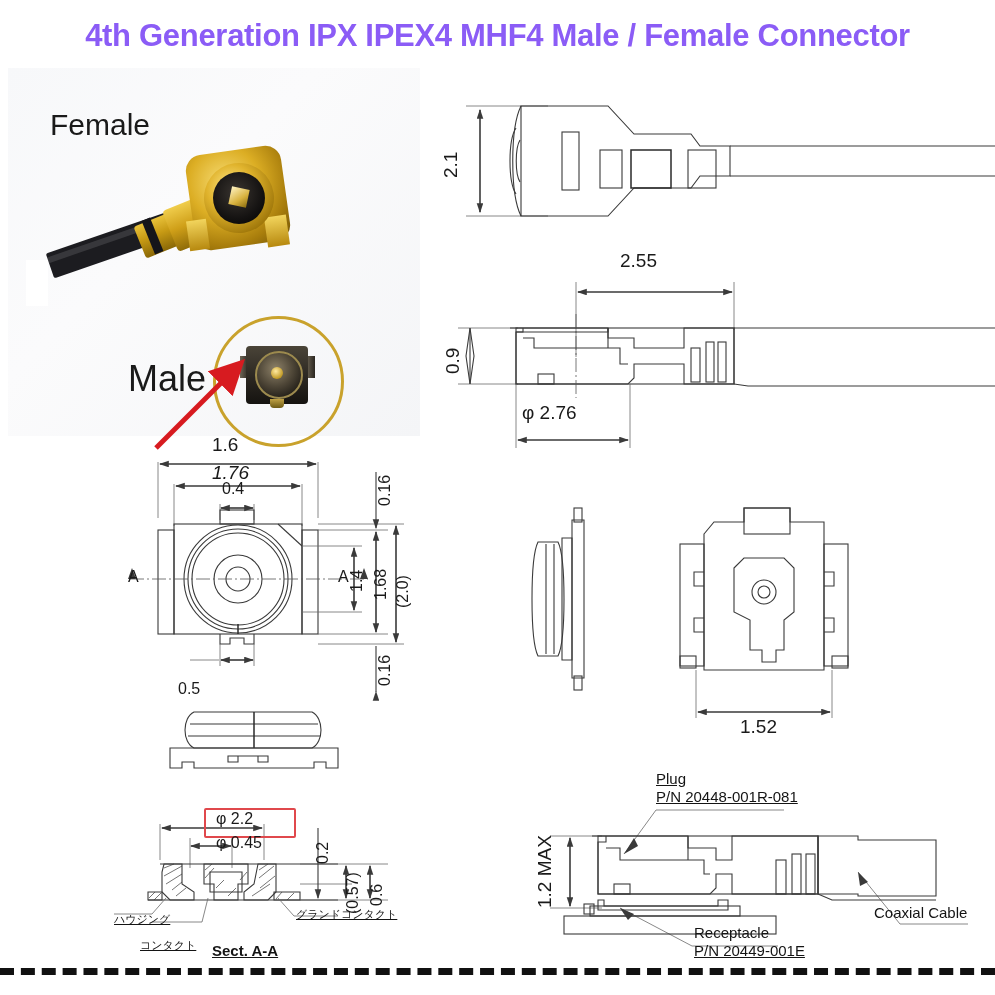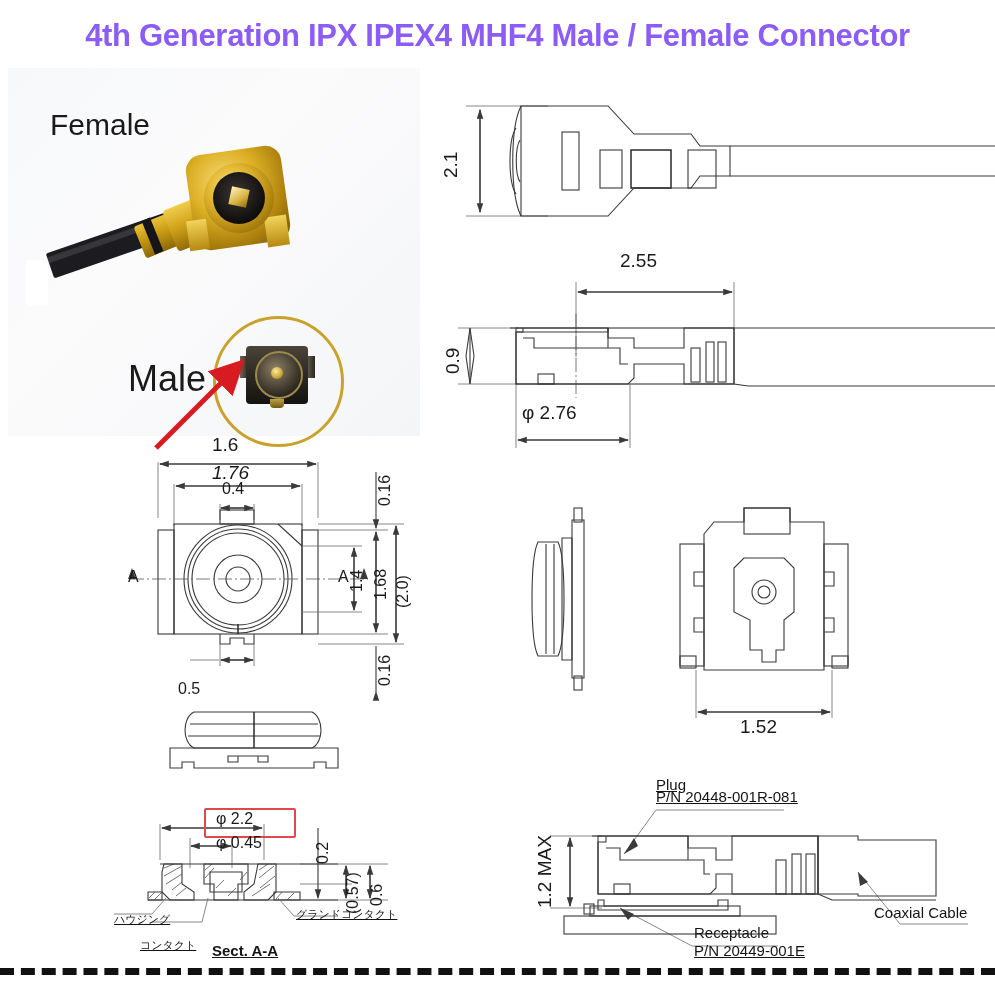--- a/index.html
+++ b/index.html
@@ -565,21 +565,21 @@
       <path class="ln" d="M290,126 L304,132 L408,132"></path>
 
       <path class="ln" d="M70,132 L76,132 L76,138 L190,138 L190,132 L200,132 L200,142 L70,142 Z"></path>
       <rect class="ln" x="62" y="138" width="150" height="10"></rect>
       <rect class="ln" x="56" y="136" width="10" height="10"></rect>
 
       <rect class="ln" x="36" y="148" width="212" height="18"></rect>
     </svg>
 
     <div class="dim-txt vert" style="left:6px; top:140px;">1.2 MAX</div>
-    <div class="note-txt" style="left:128px; top:8px;text-decoration:underline;">Plug</div>
+    <div class="note-txt" style="left:128px; top:2px;text-decoration:underline;">Plug</div>
     <div class="note-txt" style="left:128px; top:20px; text-decoration:underline;">P/N 20448-001R-081</div>
     <div class="note-txt" style="left:166px; top:156px;">Receptacle</div>
     <div class="note-txt" style="left:166px; top:174px; text-decoration:underline;">P/N 20449-001E</div>
     <div class="note-txt" style="left:346px; top:136px;">Coaxial Cable</div>
   </div>
 
   <div id="dashed-rule"></div>
 
 </div>
 

